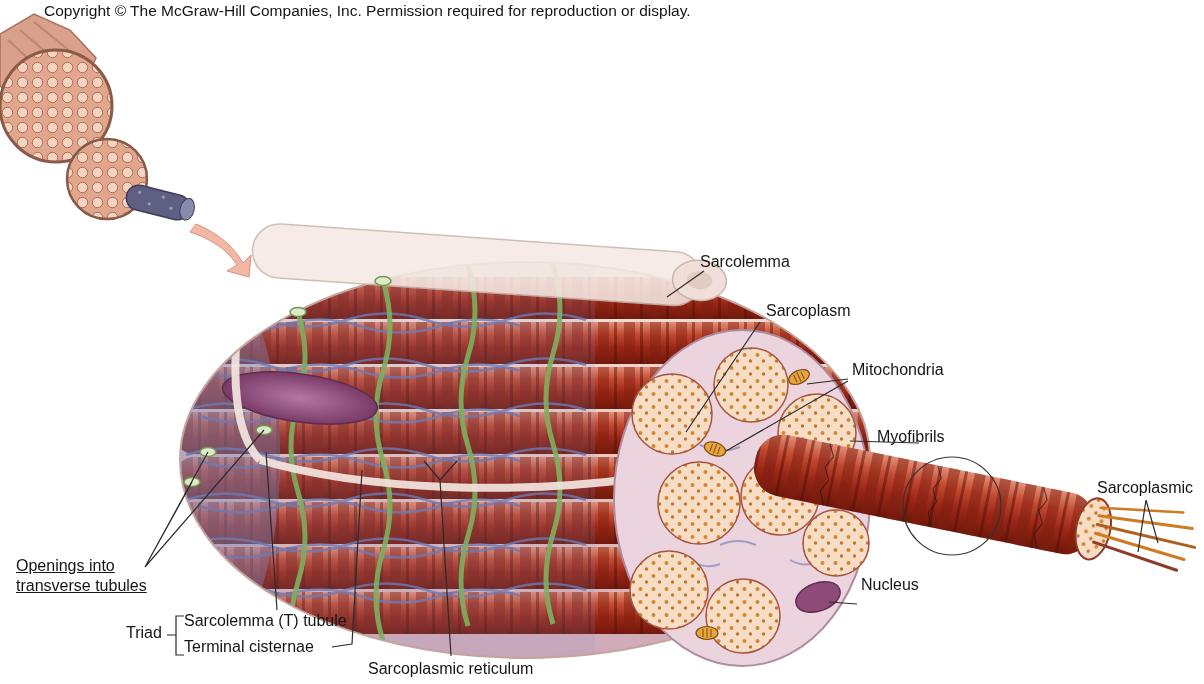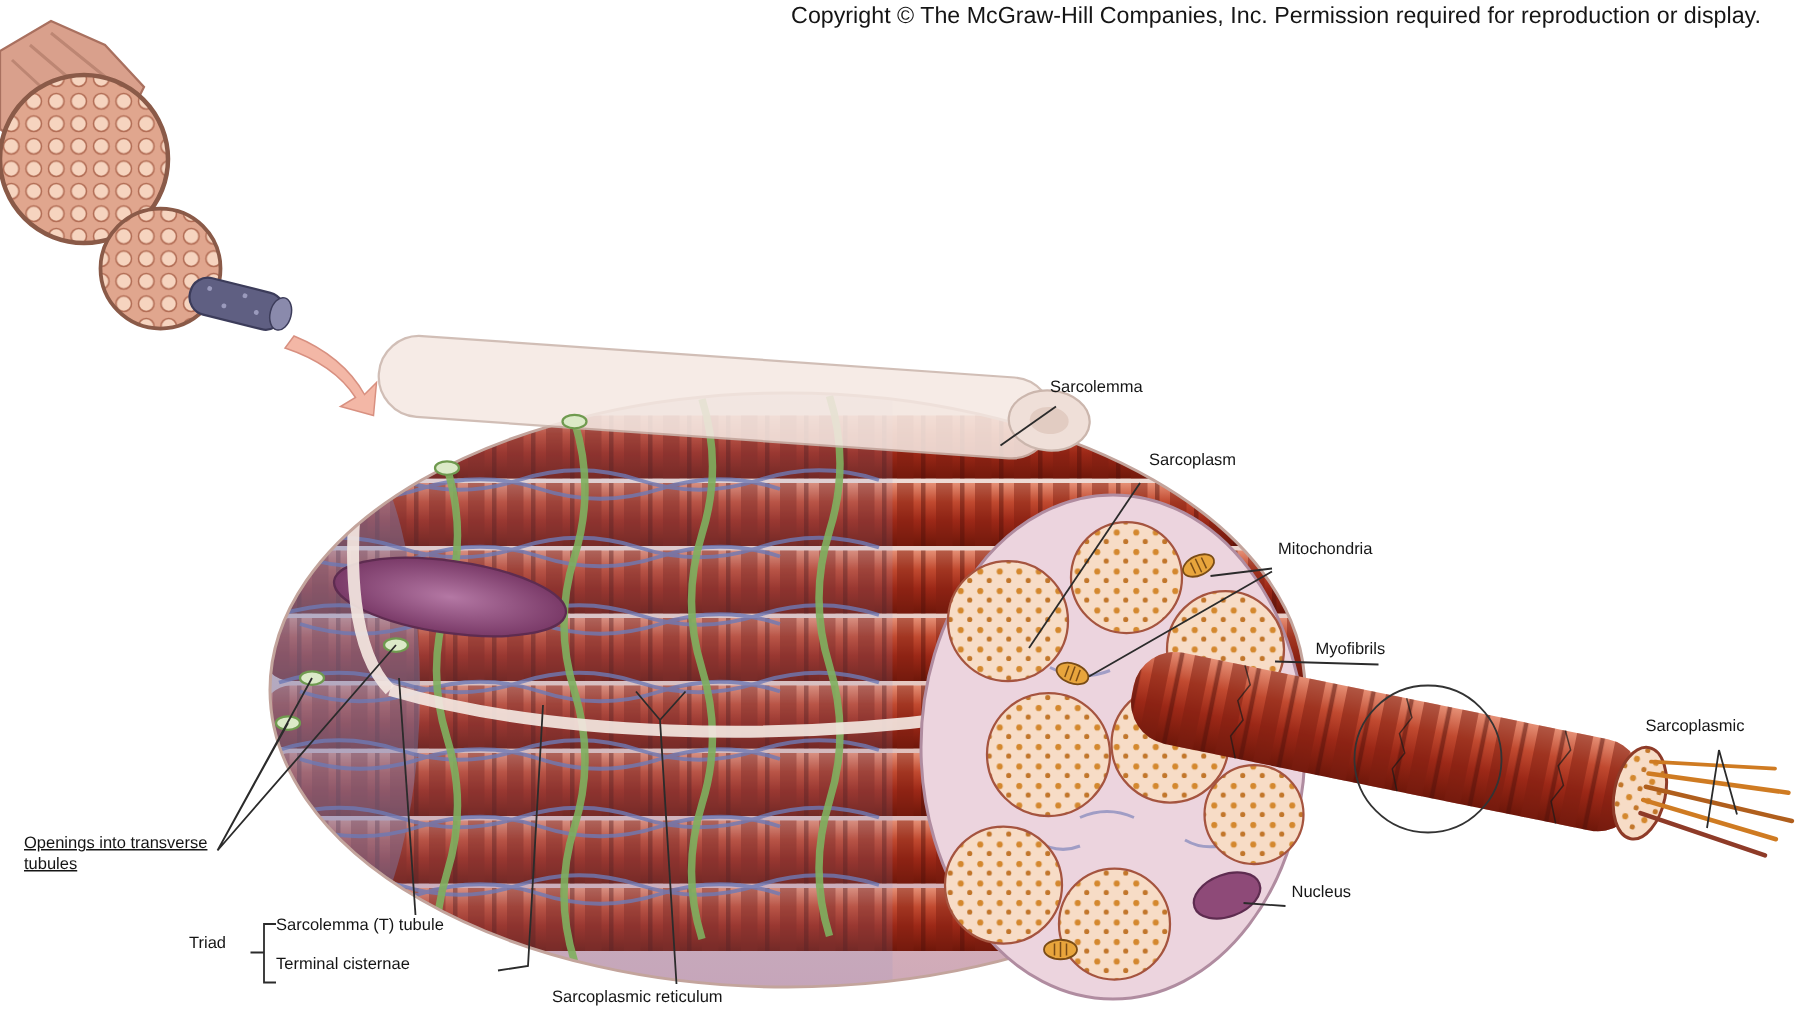--- a/index.html
+++ b/index.html
@@ -1,21 +1,21 @@
 <!DOCTYPE html>
 <html><head>
 <meta charset="utf-8">
 <style>
   html,body{margin:0;padding:0;background:#fff;}
   .stage{position:relative;width:1204px;height:684px;background:#fff;overflow:hidden;
          font-family:"Liberation Sans",sans-serif;color:#151515;}
   .stage svg{position:absolute;left:0;top:0;z-index:1;}
-  .copyright{position:absolute;top:2px;left:74px;width:1100px;text-align:right;
+  .copyright{position:absolute;top:2px;left:44px;width:1100px;text-align:left;
              font-size:15.5px;z-index:2;}
-  .lbl{position:absolute;font-size:11px;line-height:1.25;white-space:nowrap;z-index:2;}
+  .lbl{position:absolute;font-size:16px;line-height:1.25;white-space:nowrap;z-index:2;}
   .lbl.wrap{white-space:normal;width:150px;text-decoration:underline;}
 </style>
 </head>
 <body>
 
 <div class="stage">
 
   <div class="copyright">Copyright © The McGraw-Hill Companies, Inc. Permission required for reproduction or display.</div>
 
   <svg width="1204" height="684" viewBox="0 0 1204 684">
@@ -201,19 +201,19 @@
       <path d="M451,656 L440,480 M424,461 L440,480 L457,461"></path>
       <path d="M184,616 L176,616 L176,655 L184,655 M176,635 L167,635"></path>
     </g>
   </svg>
 
   <div class="lbl" style="left:700px;top:252px">Sarcolemma</div>
   <div class="lbl" style="left:766px;top:301px">Sarcoplasm</div>
   <div class="lbl" style="left:852px;top:360px">Mitochondria</div>
   <div class="lbl" style="left:877px;top:427px">Myofibrils</div>
   <div class="lbl" style="left:1097px;top:478px">Sarcoplasmic</div>
-  <div class="lbl" style="left:861px;top:589px">Nucleus</div>
+  <div class="lbl" style="left:861px;top:575px">Nucleus</div>
   <div class="lbl wrap" style="left:16px;top:556px">Openings into transverse tubules</div>
   <div class="lbl" style="left:126px;top:623px">Triad</div>
   <div class="lbl" style="left:184px;top:611px">Sarcolemma (T) tubule</div>
   <div class="lbl" style="left:184px;top:637px">Terminal cisternae</div>
   <div class="lbl" style="left:368px;top:659px">Sarcoplasmic reticulum</div>
 </div>
 
 </body></html>

